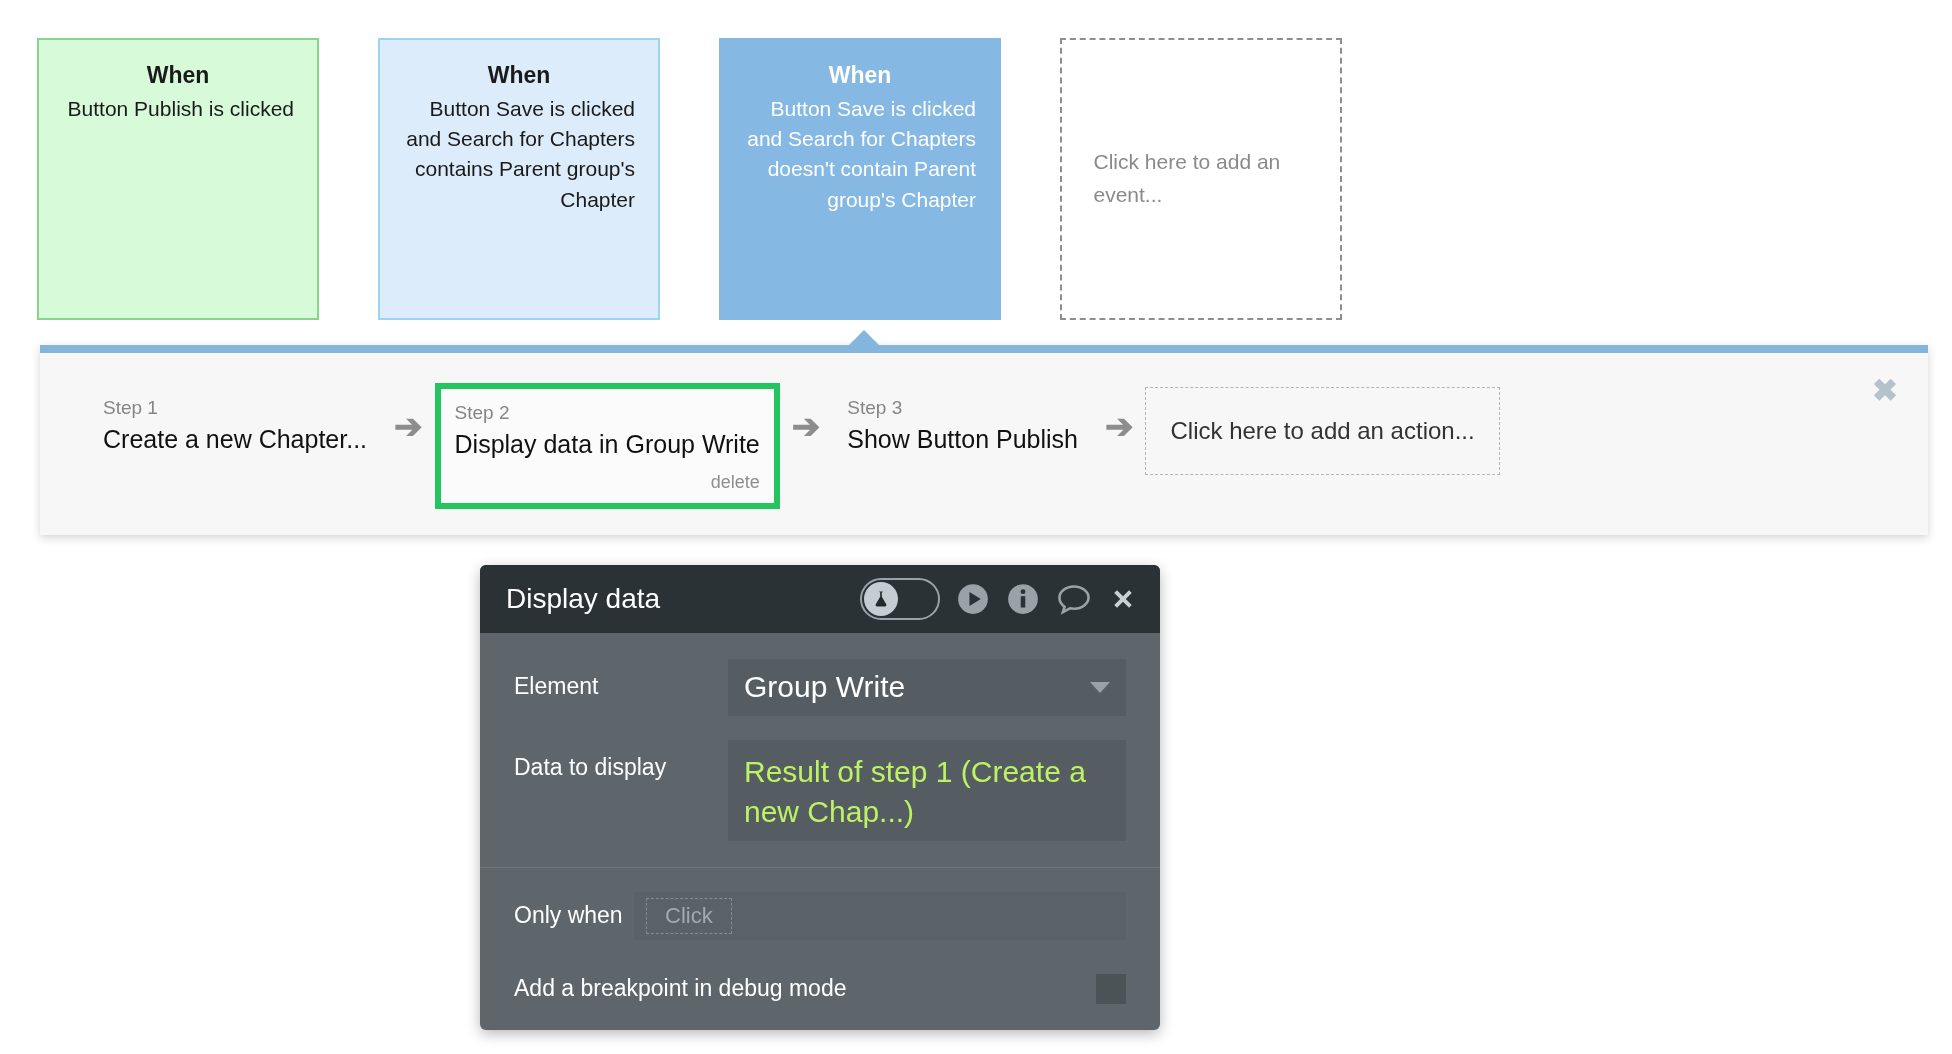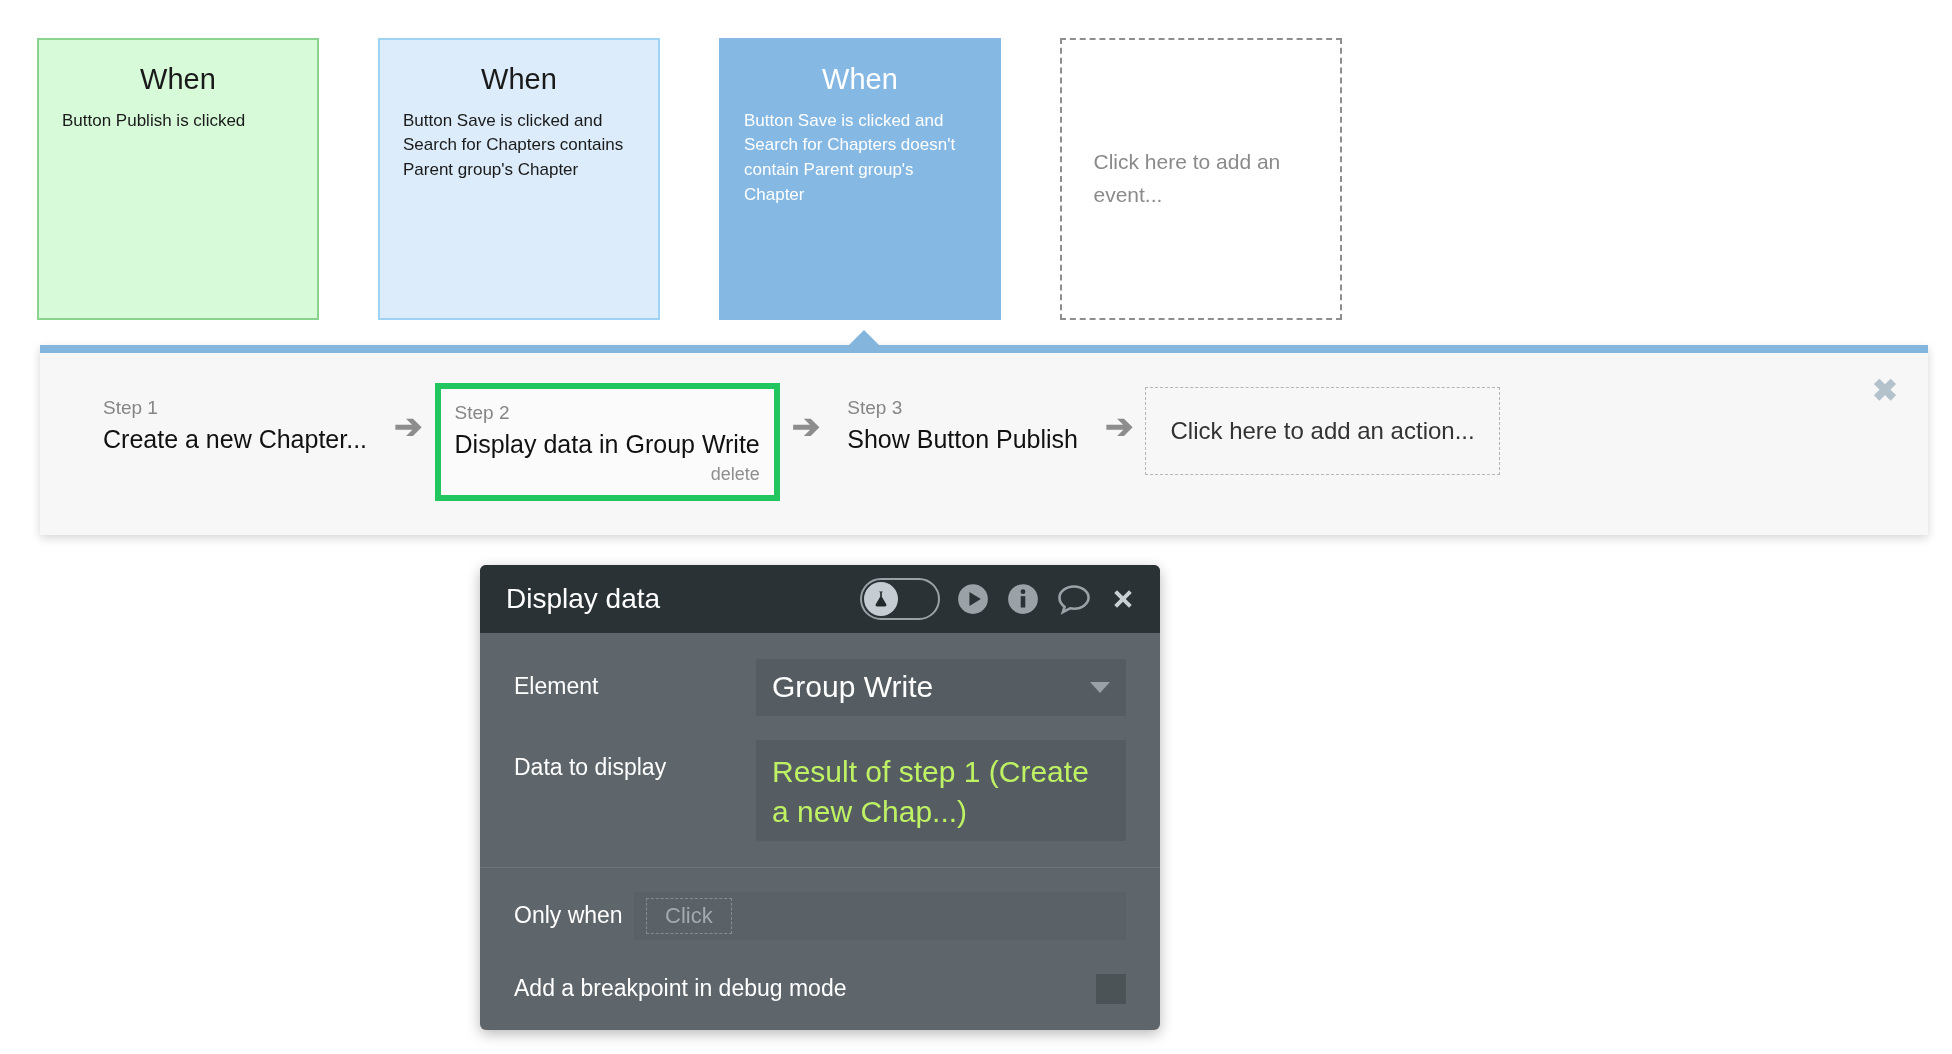--- a/index.html
+++ b/index.html
@@ -50,32 +50,32 @@
     border: 2px solid #85b8e2;
   }
   .event-card.placeholder {
     left: 1023px;
     background: #ffffff;
     border: 2px dashed #8e8e8e;
     justify-content: center;
     padding-top: 0;
   }
   .event-when {
-    font-size: 29px;
+    font-size: 23px;
     color: #1a1a1a;
     line-height: 1.2;
-    margin-bottom: 12px;
-    font-weight: 400;
+    margin-bottom: 4px;
+    font-weight: 700;
   }
   .event-card.selected .event-when { color: #ffffff; }
   .event-desc {
-    font-size: 17px;
+    font-size: 21px;
     color: #1a1a1a;
     line-height: 1.45;
-    text-align: left;
+    text-align: right;
     width: 232px;
   }
   .event-card.selected .event-desc { color: #ffffff; }
   .placeholder-text {
     font-size: 21px;
     color: #8a8a8a;
     text-align: left;
     line-height: 1.55;
     width: 215px;
   }
@@ -142,21 +142,21 @@
   .step-title {
     font-size: 25px;
     color: #111111;
     line-height: 1.3;
     white-space: nowrap;
   }
   .step-delete {
     font-size: 18px;
     color: #8e8e8e;
     text-align: right;
-    margin-top: 4px;
+    margin-top: 12px;
     cursor: pointer;
   }
   .step-arrow {
     font-size: 34px;
     color: #8d8d8d;
     margin: 26px 12px 0 12px;
     line-height: 1;
     font-weight: bold;
   }
   .step-add {
@@ -234,21 +234,20 @@
   }
   .field-section.lower {
     border-top: 1px solid #6d7478;
     padding-top: 24px;
     padding-bottom: 26px;
   }
   .field-row {
     display: flex;
     align-items: flex-start;
     margin-bottom: 24px;
-    gap: 28px;
   }
   .field-row:last-child { margin-bottom: 0; }
   .field-label {
     font-size: 23px;
     color: #ffffff;
     width: 214px;
     flex-shrink: 0;
     padding-top: 14px;
   }
   .field-control {

